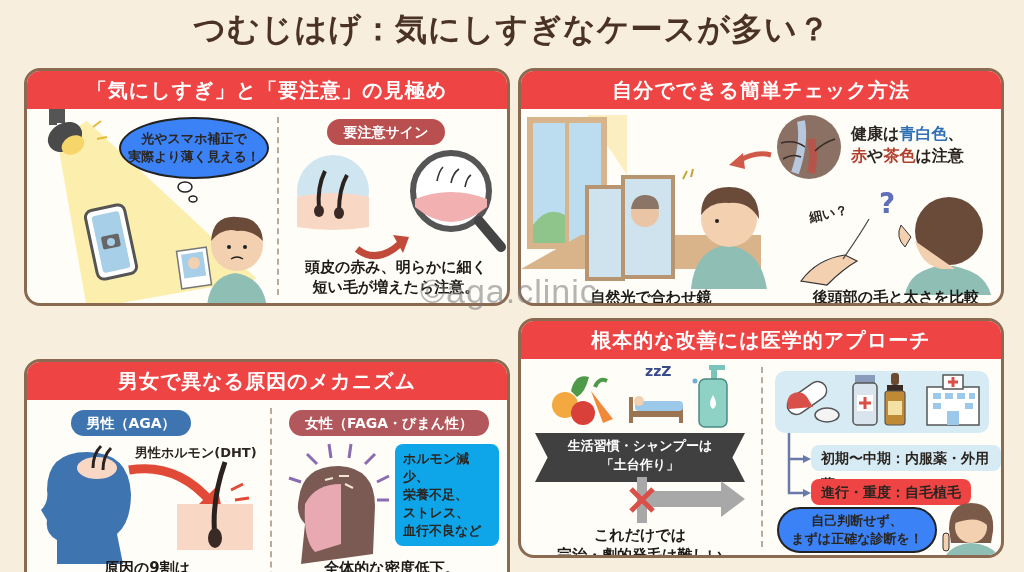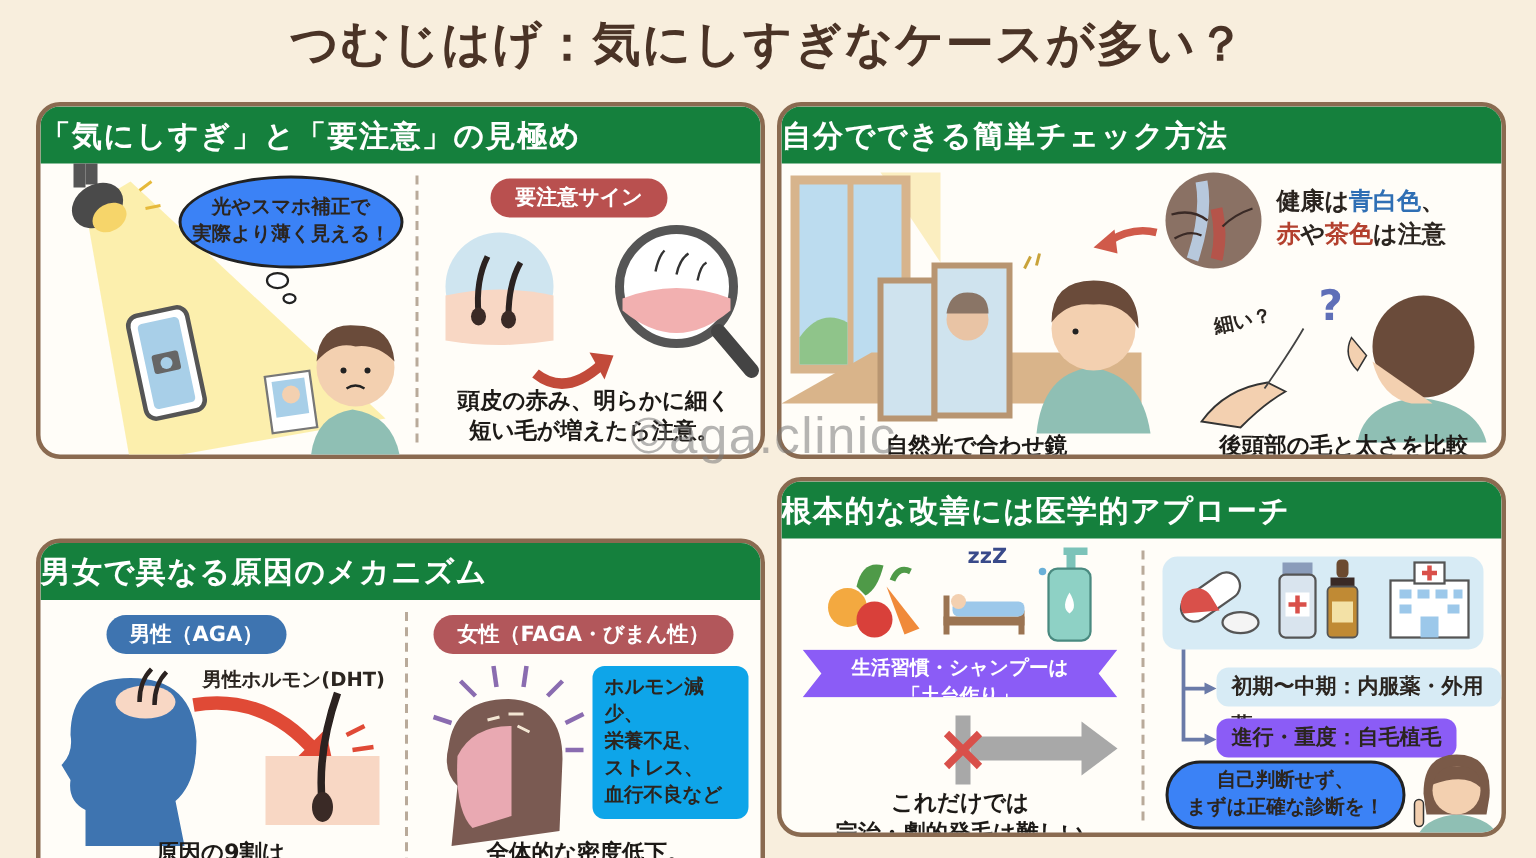--- a/index.html
+++ b/index.html
@@ -12,21 +12,21 @@
   }
   .main-title {
     position: absolute; left: 0; top: 8px; width: 1024px; text-align: center;
     font-size: 32px; font-weight: bold; color: #4a3326; letter-spacing: 1px;
   }
   .panel {
     position: absolute; width: 486px; background: #fffdf8;
     border: 3px solid #8a6a50; border-radius: 16px; overflow: hidden;
   }
   .panel-header {
-    height: 38px; background: #15803d; color: #fff; 
+    height: 38px; background: #ef4444; color: #fff; text-align: center;
     font-size: 20px; font-weight: bold; line-height: 38px; letter-spacing: 1px;
   }
   .panel-body { position: relative; height: calc(100% - 38px); }
   .divider-v {
     position: absolute; top: 8px; bottom: 8px; width: 0;
     border-left: 2px dashed #b9aa9a;
   }
   .caption {
     position: absolute; text-align: center; font-weight: bold; font-size: 15px;
     line-height: 20px; color: #1d1a17;
@@ -253,21 +253,21 @@
       <circle cx="12" cy="34" r="5" fill="#f3d0b0"></circle>
     </svg>
     <div style="position:absolute;left:124px;top:4px;font-weight:bold;font-size:14px;color:#394a8a;">zzZ</div>
     <svg style="left:170px;top:6px;" width="40" height="64">
       <rect x="18" y="0" width="16" height="5" fill="#7cc3b9"></rect>
       <rect x="20" y="4" width="6" height="10" fill="#7cc3b9"></rect>
       <rect x="8" y="14" width="28" height="48" rx="6" fill="#8ed1c5" stroke="#4a8a80" stroke-width="1.5"></rect>
       <path d="M22 30 Q16 40 22 44 Q28 40 22 30Z" fill="#fff"></path>
       <circle cx="4" cy="16" r="2.5" fill="#6ab0d8"></circle>
     </svg>
-    <div style="position:absolute;left:14px;top:74px;width:210px;height:32px;background:#8b5cf6;color:#fff;text-align:center;font-weight:bold;font-size:13px;line-height:19px;padding-top:3px;clip-path:polygon(0 0,100% 0,94% 50%,100% 100%,0 100%,6% 50%);">
+    <div style="position:absolute;left:14px;top:74px;width:210px;height:49px;background:#404040;color:#fff;text-align:center;font-weight:bold;font-size:13px;line-height:19px;padding-top:3px;clip-path:polygon(0 0,100% 0,94% 50%,100% 100%,0 100%,6% 50%);">
       <div>生活習慣・シャンプーは</div>
       <div>「土台作り」</div>
     </div>
     <svg style="left:96px;top:118px;" width="140" height="50">
       <rect x="20" y="0" width="10" height="46" fill="#a8a8a8"></rect>
       <rect x="30" y="14" width="76" height="16" fill="#a8a8a8"></rect>
       <polygon points="104,4 128,22 104,40" fill="#a8a8a8"></polygon>
       <path d="M14 12 L36 34 M36 12 L14 34" stroke="#d9504a" stroke-width="5"></path>
     </svg>
     <div class="caption" style="left:14px;top:166px;width:210px;">
@@ -306,21 +306,21 @@
           <rect x="40" y="30" width="8" height="6"></rect>
         </g>
       <rect x="22" y="38" width="12" height="14" fill="#9cc8ea"></rect>
     </svg>
     <svg style="left:264px;top:74px;" width="30" height="70">
       <path d="M4 0 L4 60 L20 60 M4 26 L20 26" stroke="#6a7aa8" stroke-width="2.5" fill="none"></path>
       <polygon points="18,22 26,26 18,30" fill="#6a7aa8"></polygon>
       <polygon points="18,56 26,60 18,64" fill="#6a7aa8"></polygon>
     </svg>
     <div class="sbox" style="left:290px;top:86px;background:#d7ebf5;">初期〜中期：内服薬・外用薬</div>
-    <div class="sbox" style="left:290px;top:120px;background:#8b5cf6;">進行・重度：自毛植毛</div>
+    <div class="sbox" style="left:290px;top:120px;background:#ef4444;">進行・重度：自毛植毛</div>
     <div class="bubble" style="left:256px;top:148px;width:160px;height:46px;border-radius:24px;font-size:13px;">
       <span>自己判断せず、</span>
       <span>まずは正確な診断を！</span>
     </div>
     <svg style="left:418px;top:140px;" width="64" height="64">
       <path d="M4 64 Q8 46 32 44 Q58 46 62 64 Z" fill="#8fbfb4"></path>
       <path d="M10 30 Q10 4 32 4 Q56 4 54 32 L52 44 L12 44Z" fill="#7a5a48"></path>
       <circle cx="32" cy="28" r="16" fill="#f3d0b0"></circle>
       <path d="M16 24 Q20 10 34 12 Q48 12 48 26 Q38 16 16 24Z" fill="#7a5a48"></path>
       <rect x="4" y="34" width="6" height="18" rx="3" fill="#f3d0b0" stroke="#333" stroke-width="1"></rect>

